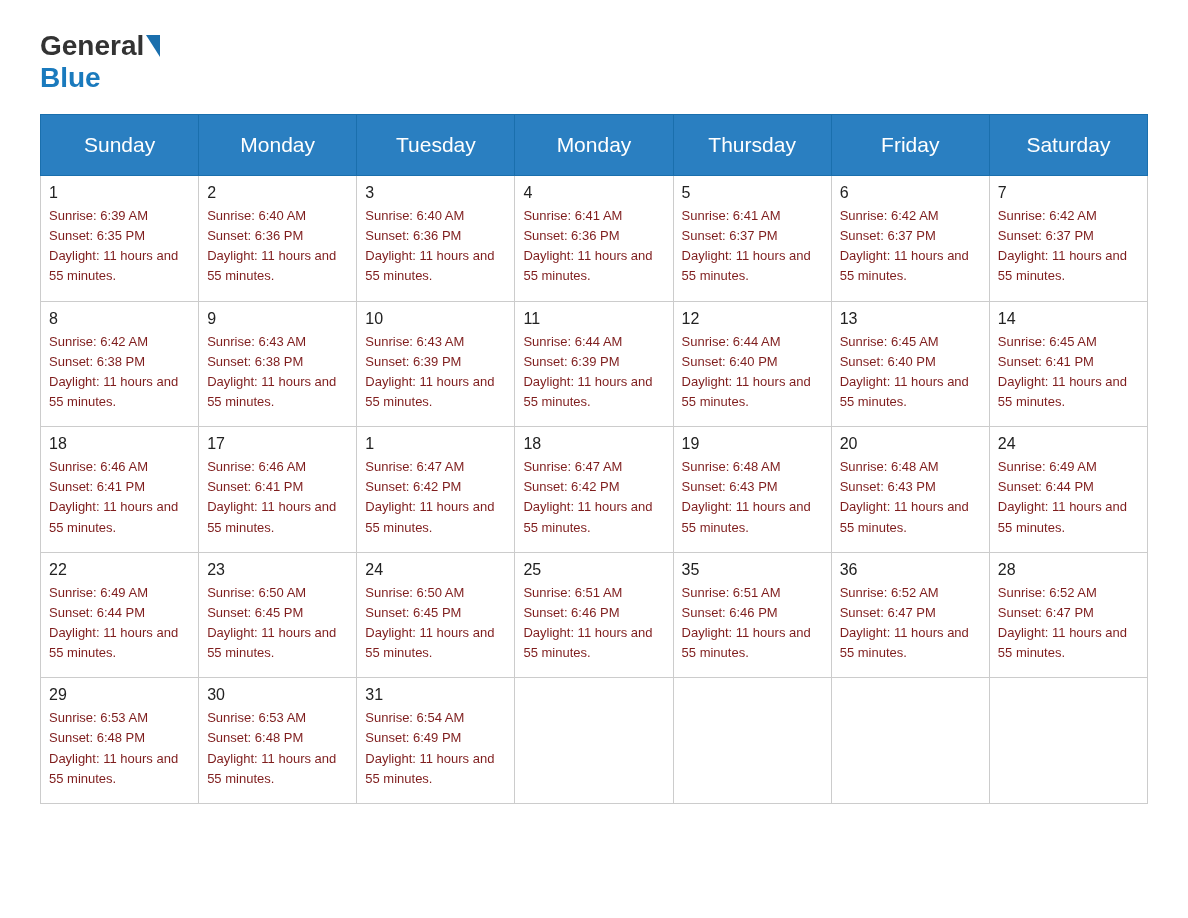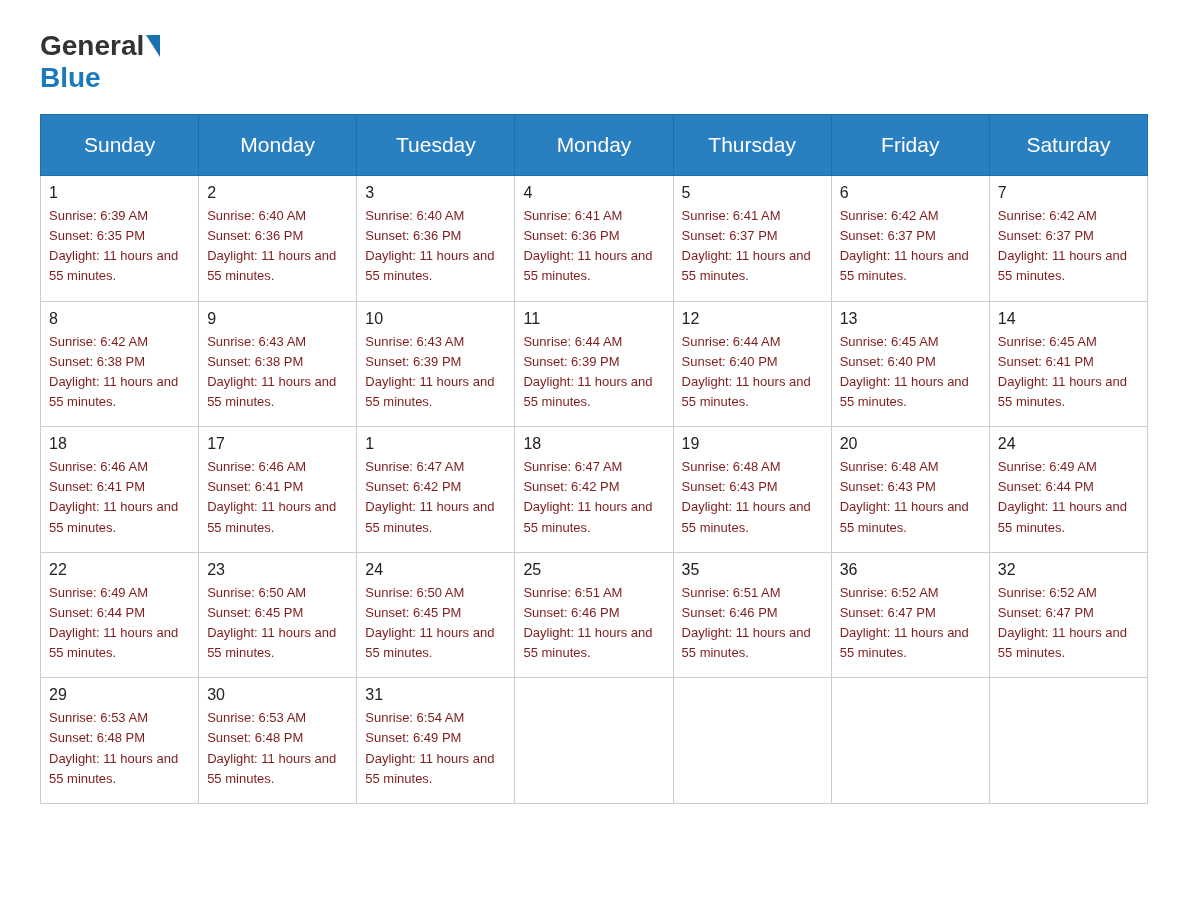--- a/index.html
+++ b/index.html
@@ -154,21 +154,21 @@
         <td><span class="day-num">20</span><span class="day-info">Sunrise: 6:48 AM<br>Sunset: 6:43 PM<br>Daylight: 11 hours and 55 minutes.</span></td>
         <td><span class="day-num">24</span><span class="day-info">Sunrise: 6:49 AM<br>Sunset: 6:44 PM<br>Daylight: 11 hours and 55 minutes.</span></td>
       </tr>
       <tr>
         <td><span class="day-num">22</span><span class="day-info">Sunrise: 6:49 AM<br>Sunset: 6:44 PM<br>Daylight: 11 hours and 55 minutes.</span></td>
         <td><span class="day-num">23</span><span class="day-info">Sunrise: 6:50 AM<br>Sunset: 6:45 PM<br>Daylight: 11 hours and 55 minutes.</span></td>
         <td><span class="day-num">24</span><span class="day-info">Sunrise: 6:50 AM<br>Sunset: 6:45 PM<br>Daylight: 11 hours and 55 minutes.</span></td>
         <td><span class="day-num">25</span><span class="day-info">Sunrise: 6:51 AM<br>Sunset: 6:46 PM<br>Daylight: 11 hours and 55 minutes.</span></td>
         <td><span class="day-num">35</span><span class="day-info">Sunrise: 6:51 AM<br>Sunset: 6:46 PM<br>Daylight: 11 hours and 55 minutes.</span></td>
         <td><span class="day-num">36</span><span class="day-info">Sunrise: 6:52 AM<br>Sunset: 6:47 PM<br>Daylight: 11 hours and 55 minutes.</span></td>
-        <td><span class="day-num">32</span><span class="day-info">Sunrise: 6:52 AM<br>Sunset: 6:47 PM<br>Daylight: 11 hours and 55 minutes.</span></td>
+        <td><span class="day-num">28</span><span class="day-info">Sunrise: 6:52 AM<br>Sunset: 6:47 PM<br>Daylight: 11 hours and 55 minutes.</span></td>
       </tr>
       <tr>
         <td><span class="day-num">29</span><span class="day-info">Sunrise: 6:53 AM<br>Sunset: 6:48 PM<br>Daylight: 11 hours and 55 minutes.</span></td>
         <td><span class="day-num">30</span><span class="day-info">Sunrise: 6:53 AM<br>Sunset: 6:48 PM<br>Daylight: 11 hours and 55 minutes.</span></td>
         <td><span class="day-num">31</span><span class="day-info">Sunrise: 6:54 AM<br>Sunset: 6:49 PM<br>Daylight: 11 hours and 55 minutes.</span></td>
         <td class="empty-cell"></td>
         <td class="empty-cell"></td>
         <td class="empty-cell"></td>
         <td class="empty-cell"></td>
       </tr>

